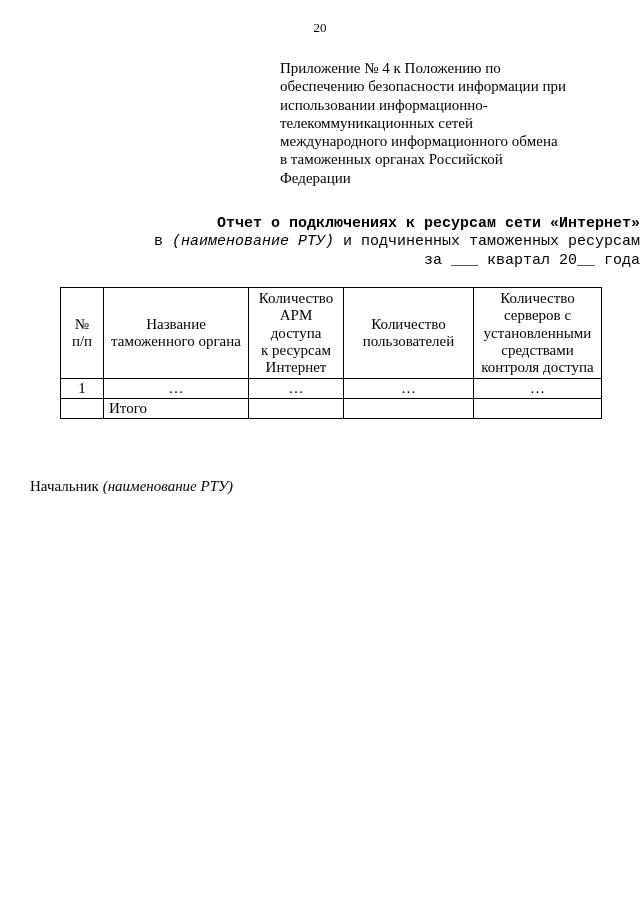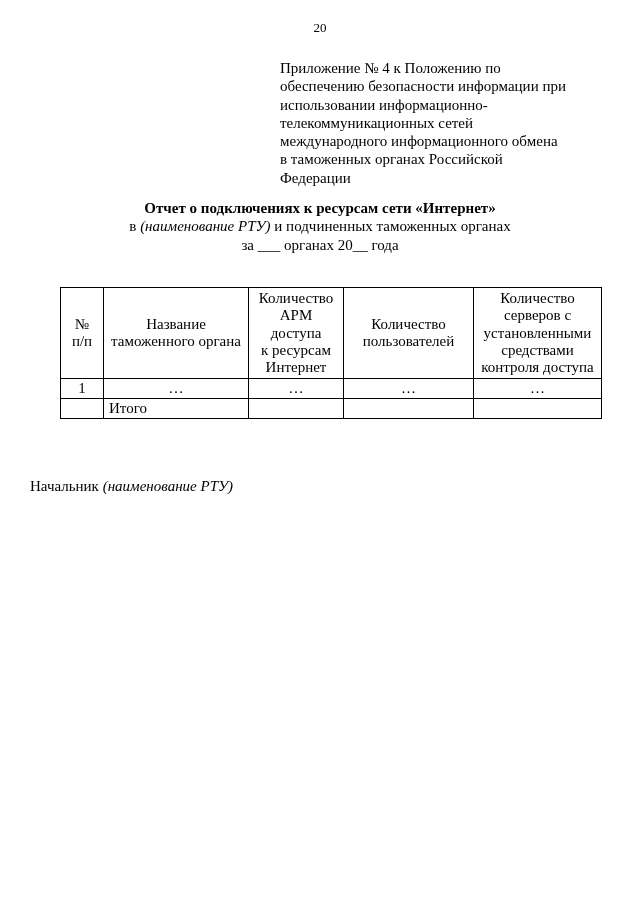--- a/index.html
+++ b/index.html
@@ -31,26 +31,27 @@
     top: 59px;
     left: 280px;
     width: 310px;
     font-size: 15px;
     line-height: 1.22;
     white-space: pre-line;
     text-align: left;
   }
   .title-block {
     position: absolute;
-    top: 199px;
+    top: 215px;
     left: 0;
     width: 640px;
-    text-align: center;
+    text-align: right;
     font-size: 15px;
     line-height: 1.23;
+    font-family: Liberation Mono, monospace;
   }
   .title-line1 { font-weight: bold; }
   .italic { font-style: italic; }
   table.report {
     position: absolute;
     top: 287px;
     left: 60px;
     border-collapse: collapse;
     table-layout: fixed;
     font-size: 15px;
@@ -95,22 +96,22 @@
   <div class="appendix">Приложение № 4 к Положению по
 обеспечению безопасности информации при
 использовании информационно-
 телекоммуникационных сетей
 международного информационного обмена
 в таможенных органах Российской
 Федерации</div>
 
   <div class="title-block">
     <div class="title-line1">Отчет о подключениях к ресурсам сети «Интернет»</div>
-    <div class="title-line2"><span>в </span><span class="italic">(наименование РТУ)</span><span> и подчиненных таможенных органах</span></div>
-    <div class="title-line3">за ___ органах 20__ года</div>
+    <div class="title-line2"><span>в </span><span class="italic">(наименование РТУ)</span><span> и подчиненных таможенных ресурсам</span></div>
+    <div class="title-line3">за ___ квартал 20__ года</div>
   </div>
 
   <table class="report">
     <colgroup>
       <col style="width:43px">
       <col style="width:145px">
       <col style="width:95px">
       <col style="width:130px">
       <col style="width:128px">
     </colgroup>

